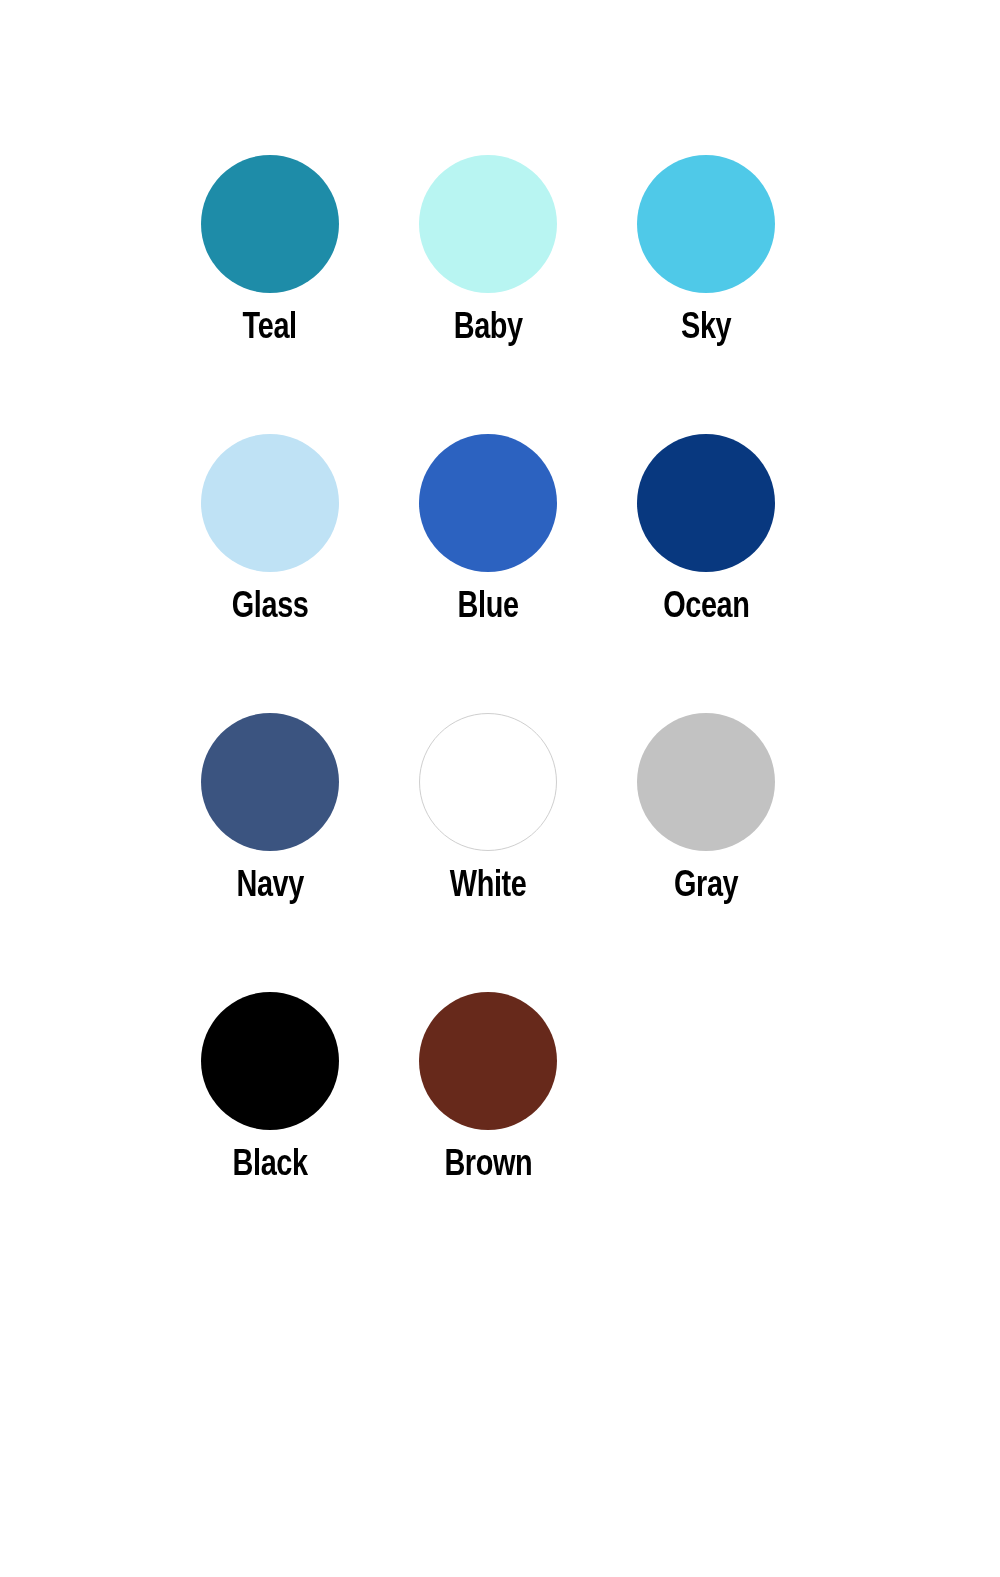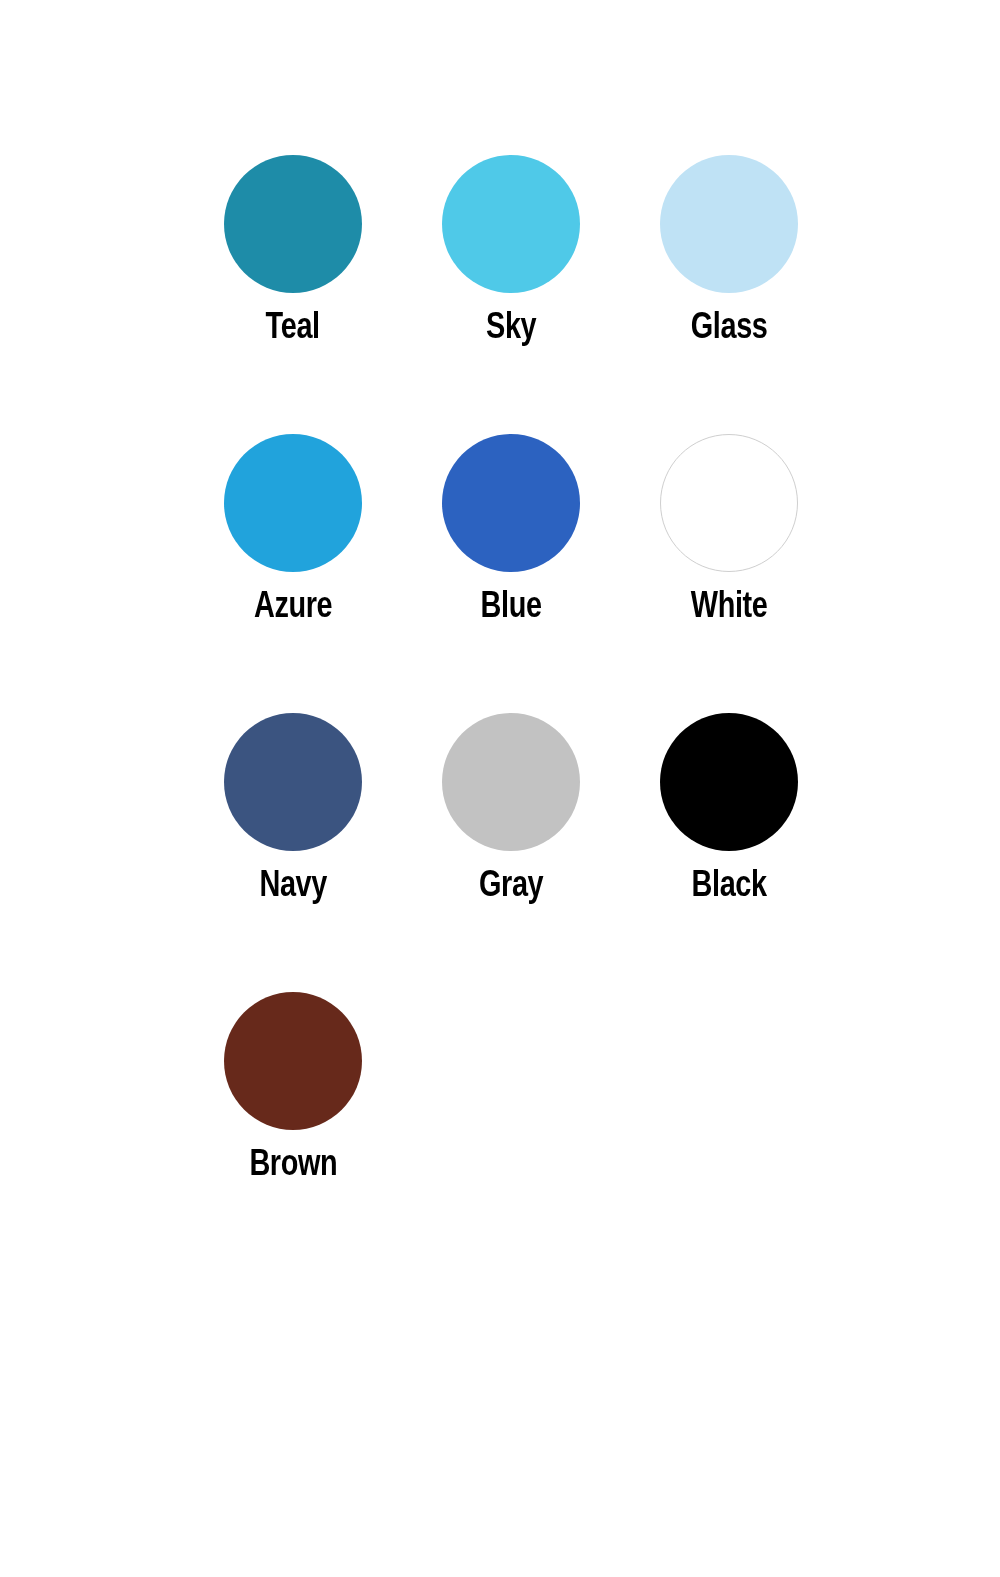--- a/index.html
+++ b/index.html
@@ -20,21 +20,21 @@
     position: relative;
     width: 1000px;
     height: 1577px;
     background: #ffffff;
     box-sizing: border-box;
   }
 
   #swatch-grid {
     position: absolute;
     top: 155px;
-    left: 224px;
+    left: 201px;
     width: 560px;
     display: grid;
     grid-template-columns: repeat(3, 138px);
     column-gap: 80px;
     row-gap: 90px;
     justify-content: start;
     align-content: start;
   }
 
   .swatch-cell {
@@ -73,42 +73,46 @@
 </head>
 <body>
 
 <div id="palette-sheet">
   <div id="swatch-grid">
       <div class="swatch-cell">
         <div class="swatch-circle" style="background: rgb(30, 140, 168);"></div>
         <div class="swatch-label">Teal</div>
       </div>
       <div class="swatch-cell">
+        <div class="swatch-circle" style="background: rgb(184, 245, 242);"></div>
+        <div class="swatch-label">Baby</div>
+      </div>
+      <div class="swatch-cell">
         <div class="swatch-circle" style="background: rgb(79, 201, 232);"></div>
         <div class="swatch-label">Sky</div>
       </div>
       <div class="swatch-cell">
         <div class="swatch-circle" style="background: rgb(191, 226, 245);"></div>
         <div class="swatch-label">Glass</div>
       </div>
       <div class="swatch-cell">
-        <div class="swatch-circle" style="background: rgb(33, 163, 220);"></div>
-        <div class="swatch-label">Azure</div>
-      </div>
-      <div class="swatch-cell">
         <div class="swatch-circle" style="background: rgb(44, 98, 192);"></div>
         <div class="swatch-label">Blue</div>
       </div>
       <div class="swatch-cell">
-        <div class="swatch-circle outlined" style="background: rgb(255, 255, 255);"></div>
-        <div class="swatch-label">White</div>
+        <div class="swatch-circle" style="background: rgb(8, 56, 127);"></div>
+        <div class="swatch-label">Ocean</div>
       </div>
       <div class="swatch-cell">
         <div class="swatch-circle" style="background: rgb(59, 84, 128);"></div>
         <div class="swatch-label">Navy</div>
+      </div>
+      <div class="swatch-cell">
+        <div class="swatch-circle outlined" style="background: rgb(255, 255, 255);"></div>
+        <div class="swatch-label">White</div>
       </div>
       <div class="swatch-cell">
         <div class="swatch-circle" style="background: rgb(194, 194, 194);"></div>
         <div class="swatch-label">Gray</div>
       </div>
       <div class="swatch-cell">
         <div class="swatch-circle" style="background: rgb(0, 0, 0);"></div>
         <div class="swatch-label">Black</div>
       </div>
       <div class="swatch-cell">

